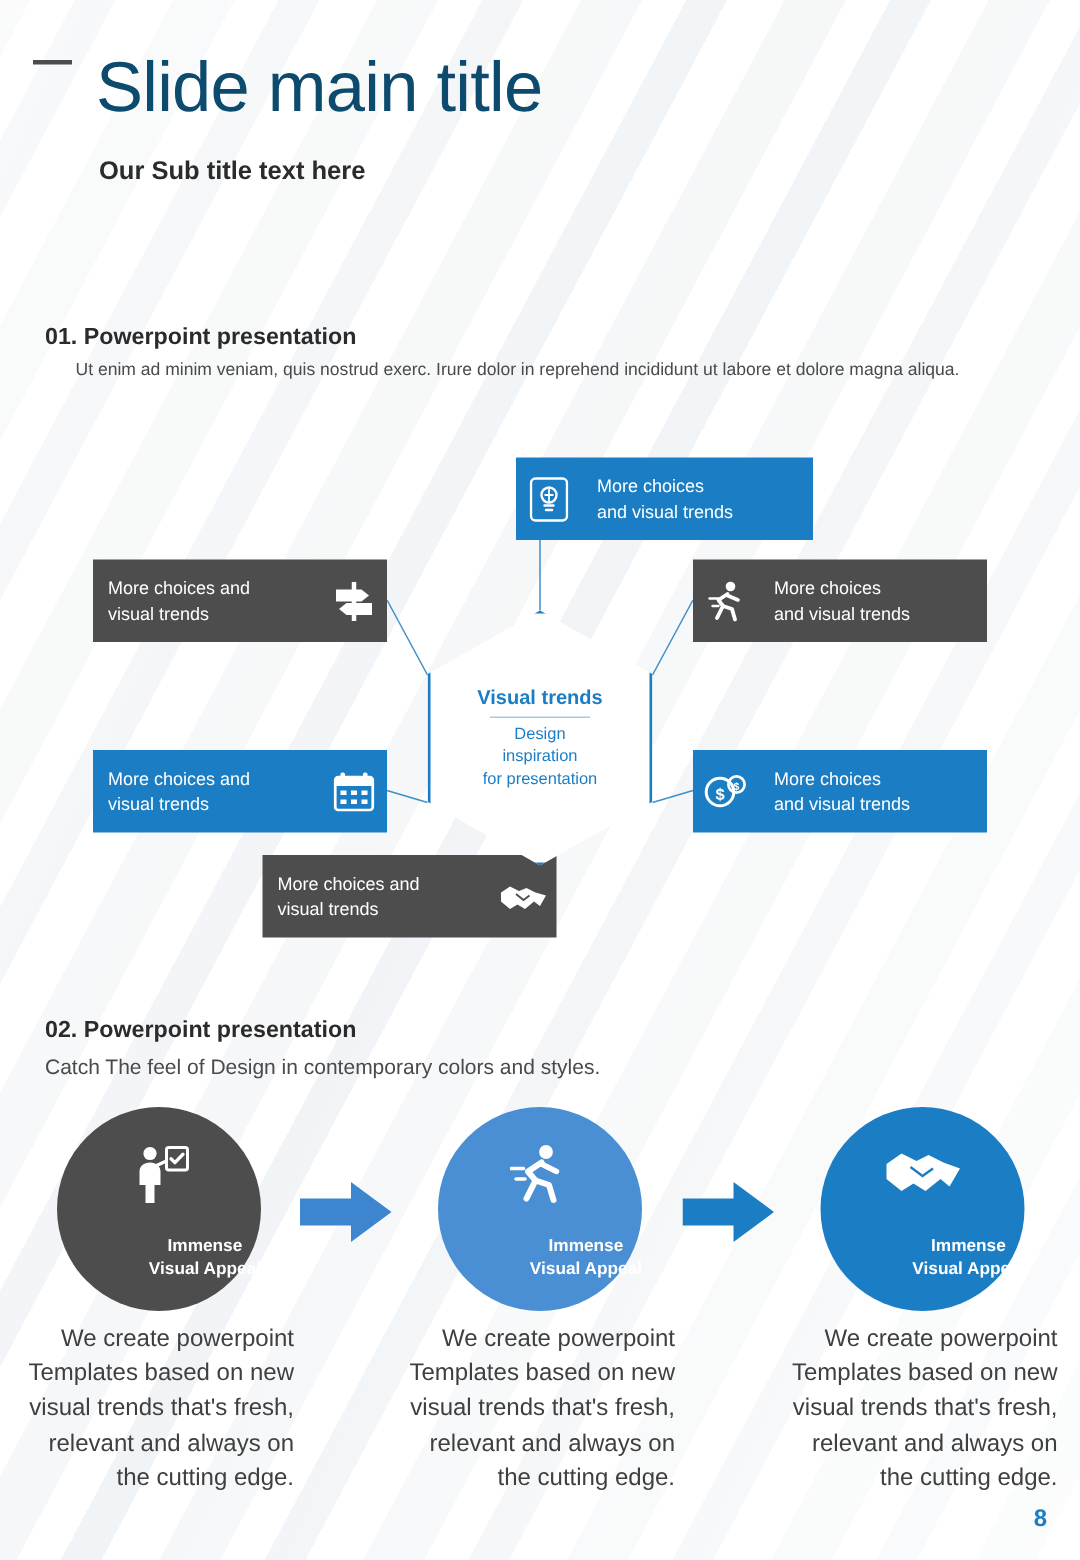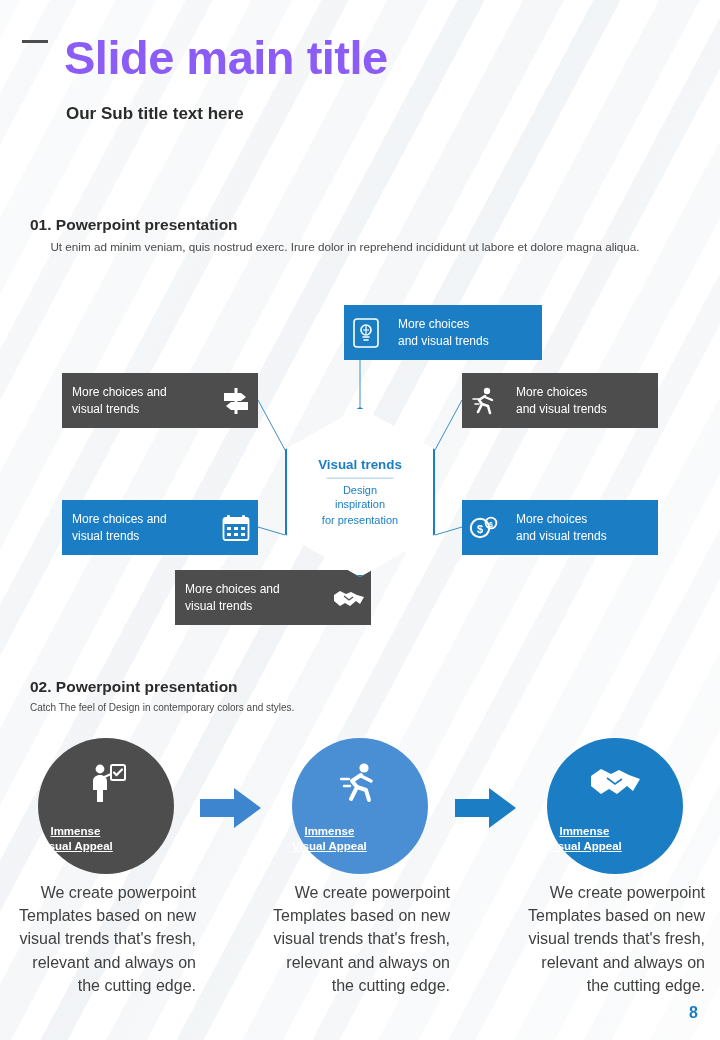--- a/index.html
+++ b/index.html
@@ -30,21 +30,21 @@
   }
   #page { position: absolute; inset: 0; }
 
   
   .tick {
     position: absolute; left: 22px; top: 40px;
     width: 26px; height: 3px; background: #4d4d4d;
   }
   .slide-title {
     position: absolute; left: 64px; top: 34px;
-    font-size: 47px; font-weight: bold; color: #8b5cf6;
+    font-size: 47px; font-weight: normal; color: #0c4a6e;
     letter-spacing: -0.5px; line-height: 1;
   }
   .sub-title {
     position: absolute; left: 66px; top: 104px;
     font-size: 17px; font-weight: bold; color: #2b2b2b;
   }
   .intro-text {
     position: absolute; left: 68px; top: 142px; width: 560px;
     font-size: 14.5px; line-height: 1.55; color: #4a4a4a;
   }
@@ -87,22 +87,22 @@
     display: flex; flex-direction: column; align-items: center; justify-content: center;
   }
   .hex-title { color: #1b7ec4; font-size: 14px; font-weight: bold; padding-bottom: 3px; }
   .hex-rule { width: 70px; height: 1px; background: #9fc8e4; margin: 3px 0 5px; }
   .hex-sub { color: #1b7ec4; font-size: 11.5px; line-height: 1.35; text-align: center; }
 
   
   #circ-area { position: absolute; left: 0; top: 735px; width: 720px; height: 260px; }
   .circle {
     position: absolute; width: 136px; height: 136px; border-radius: 50%;
-    display: flex; flex-direction: column; align-items: flex-start; justify-content: flex-end;
-    color: #fff; text-align: center; text-decoration: underline;
+    display: flex; flex-direction: column; align-items: flex-end; justify-content: flex-end;
+    color: #fff; text-align: center;
   }
   .circle .glyph { position: absolute; top: 24px; left: 0; right: 0; display: flex; justify-content: center; }
   .circle .cap { font-size: 11.5px; font-weight: bold; line-height: 1.3; padding-bottom: 20px; }
   .c-dark { background: #4d4d4d; }
   .c-mid  { background: #4a8fd4; }
   .c-blue { background: #1b7ec4; }
   .arrow { position: absolute; color: #3d86cf; }
   .blurb {
     position: absolute; width: 180px; text-align: right;
     font-size: 16px; line-height: 1.45; color: #3f3f3f;
@@ -244,21 +244,21 @@
         <div class="hex-sub">
           <span>Design</span><br>
           <span>inspiration</span><br>
           <span>for presentation</span>
         </div>
       </div>
     </div>
   </div>
 
   <div class="section-h" style="left:30px; top:678px;">02. Powerpoint presentation</div>
-  <div class="section-p" style="left:30px; top:701px; width:620px; font-size:10px;">Catch The feel of Design in contemporary colors and styles.</div>
+  <div class="section-p" style="left:30px; top:701px; width:620px; font-size:14px;">Catch The feel of Design in contemporary colors and styles.</div>
 
   <div id="circ-area">
 
     <div class="circle c-dark" style="left:38px; top:3px;">
       <span class="glyph">
         <svg width="46" height="44" viewBox="0 0 46 44">
           <circle cx="17" cy="7" r="4.4" fill="#ffffff"></circle>
           <path d="M17 13c-4 0-7 2.4-7 6v9h4v12h6V28h4v-9c0-3.6-3-6-7-6z" fill="#ffffff"></path>
           <path d="M17 17l11-5" stroke="#ffffff" stroke-width="2.2" stroke-linecap="round"></path>
           <rect x="28" y="3" width="14" height="15" rx="1.5" fill="none" stroke="#ffffff" stroke-width="2"></rect>

